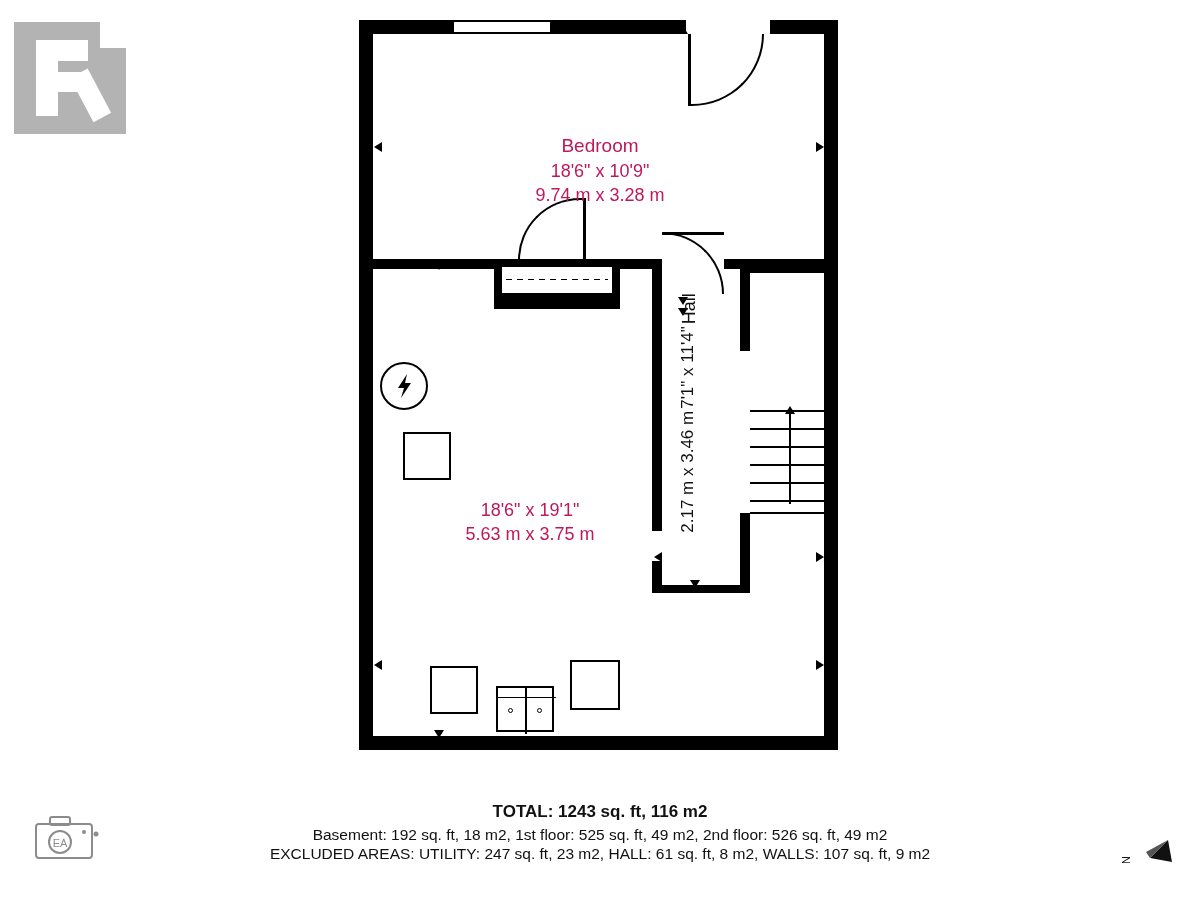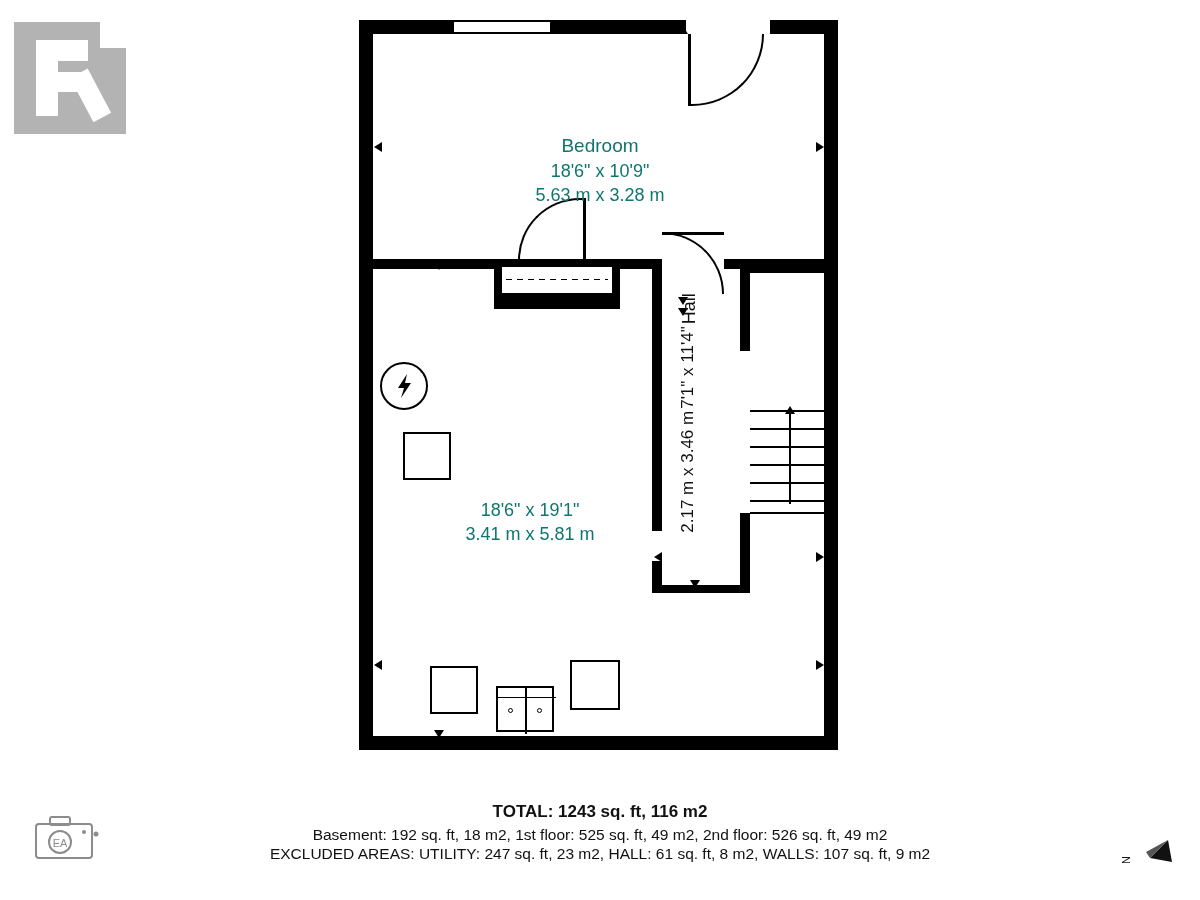--- a/index.html
+++ b/index.html
@@ -114,21 +114,21 @@
     border: 2px solid #000000;
     background: #ffffff;
     box-sizing: border-box;
   }
 
   
   .room-label {
     position: absolute;
     text-align: center;
     font-family: "Liberation Sans", sans-serif;
-    color: #0f766e;
+    color: #be185d;
     line-height: 1.35;
     white-space: nowrap;
   }
   .room-label .name {
     font-size: 19px;
   }
   .room-label .dim {
     font-size: 18px;
   }
 
@@ -373,26 +373,26 @@
     <div class="stair-step" style="left:0px; top:72px;  width:74px;"></div>
     <div class="stair-step" style="left:0px; top:90px;  width:74px;"></div>
     <div class="stair-step" style="left:0px; top:102px; width:74px;"></div>
   </div>
   <div class="stair-up-arrow" style="left:789px; top:412px; height:92px;"></div>
   <div class="arrow up" style="left:785px; top:406px;"></div>
 
   <div class="room-label" style="left:450px; top:133px; width:300px;">
     <div class="name">Bedroom</div>
     <div class="dim">18'6" x 10'9"</div>
-    <div class="dim">5.63 m x 3.28 m</div>
+    <div class="dim">9.74 m x 3.28 m</div>
   </div>
 
   <div class="room-label" style="left:380px; top:498px; width:300px;">
     <div class="dim">18'6" x 19'1"</div>
-    <div class="dim">3.41 m x 5.81 m</div>
+    <div class="dim">5.63 m x 3.75 m</div>
   </div>
 
   <div class="room-label-vert" style="left:620px; top:380px; width:180px; height:66px;">
     <div style="display:flex; flex-direction:row-reverse; align-items:flex-start; justify-content:center; gap:2px;">
       <div class="name">Hall</div>
       <div class="dim">7'1" x 11'4"</div>
       <div class="dim">2.17 m x 3.46 m</div>
     </div>
   </div>
 

